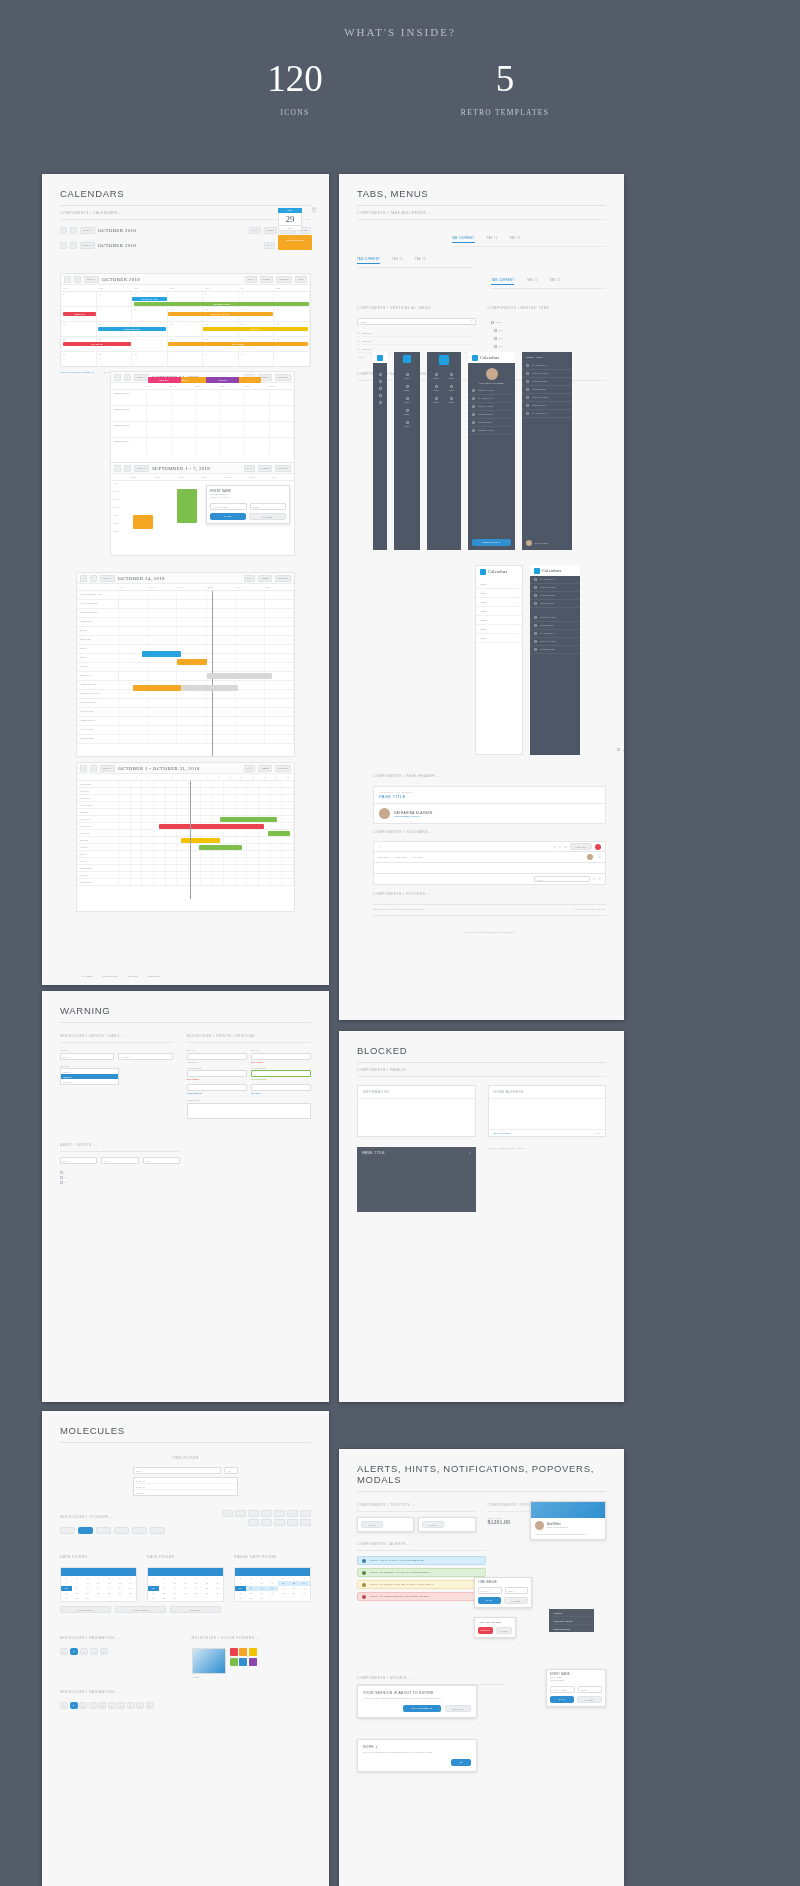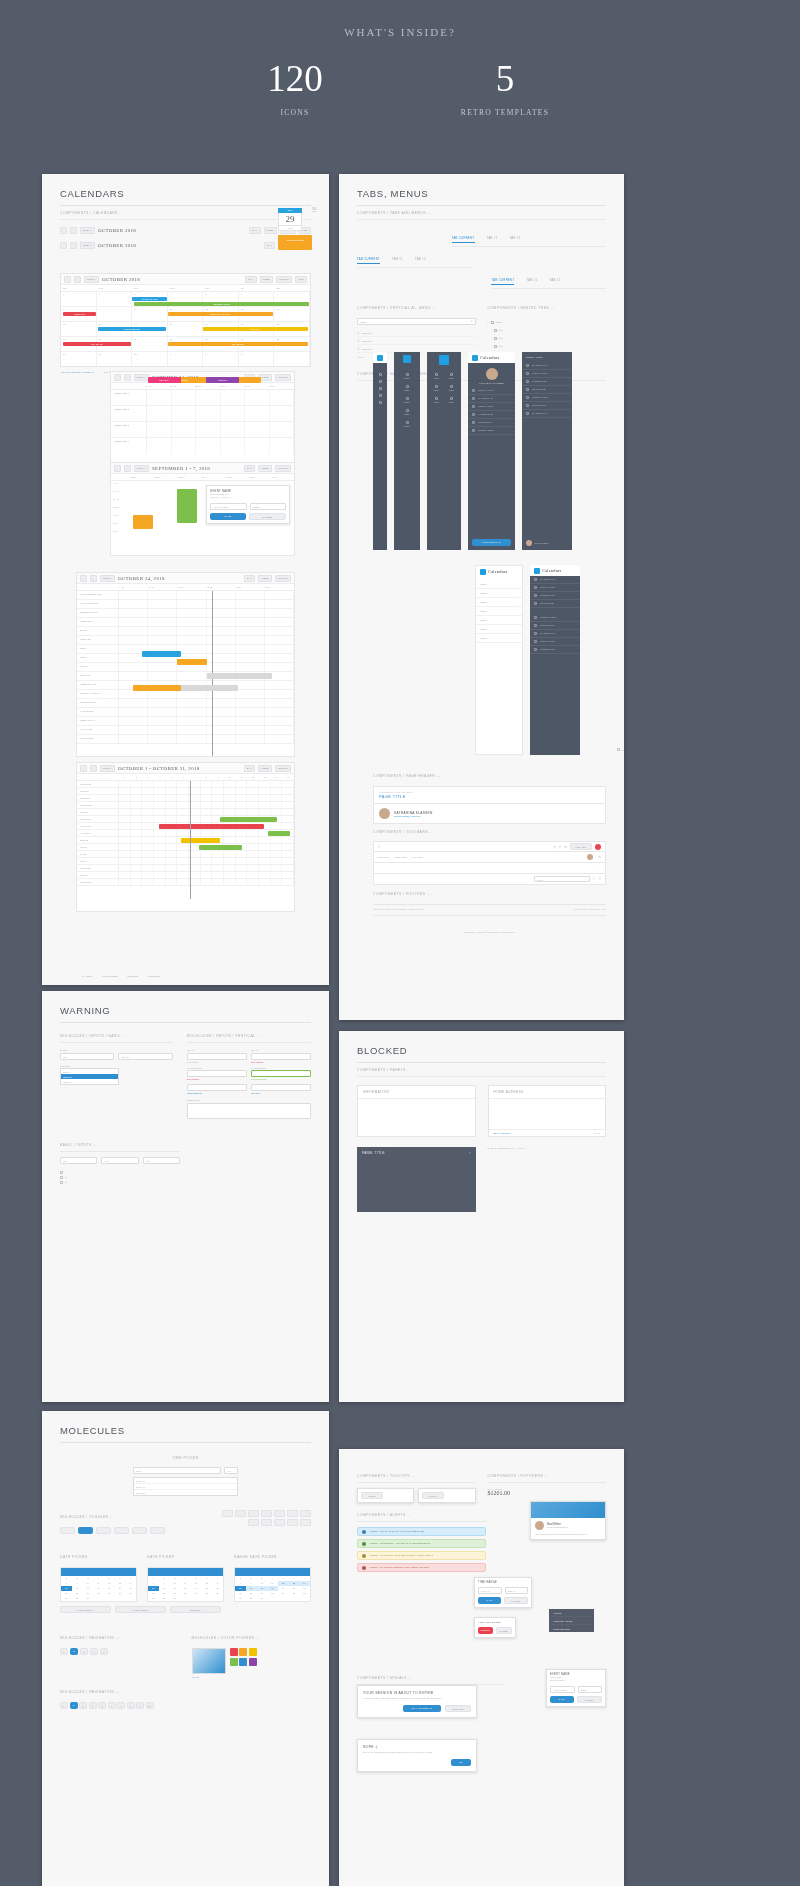--- a/index.html
+++ b/index.html
@@ -1520,20 +1520,21 @@
           <div class="pill p-grey" style="width: 8px;">7</div>
           <div class="pill p-grey" style="width: 8px;">8</div>
           <div class="pill p-grey" style="width: 8px;">9</div>
           <div class="pill p-grey" style="width: 8px;">10</div>
         </div>
     </div>
   </div>
 
   <div class="card" style="left:339px; top:1275px; width:285px; height:437px;">
     <div class="card-inner">
+      <div class="card-title">ALERTS, HINTS, NOTIFICATIONS, POPOVERS, MODALS</div>
       <div style="display:flex;gap:12px;margin-top:6px;">
         <div style="flex:1;">
           <div class="crumb">COMPONENTS / TOOLTIPS ...</div>
           <div style="display:flex;gap:4px;margin-top:5px;">
             <div class="modal" style="flex:1;padding:3px;">
               <div class="pill p-grey" style="width:22px;font-size:2px;">Tooltip</div>
             </div>
             <div class="modal" style="flex:1;padding:3px;">
               <div class="pill p-grey" style="width:22px;font-size:2px;">Popover</div>
             </div>

